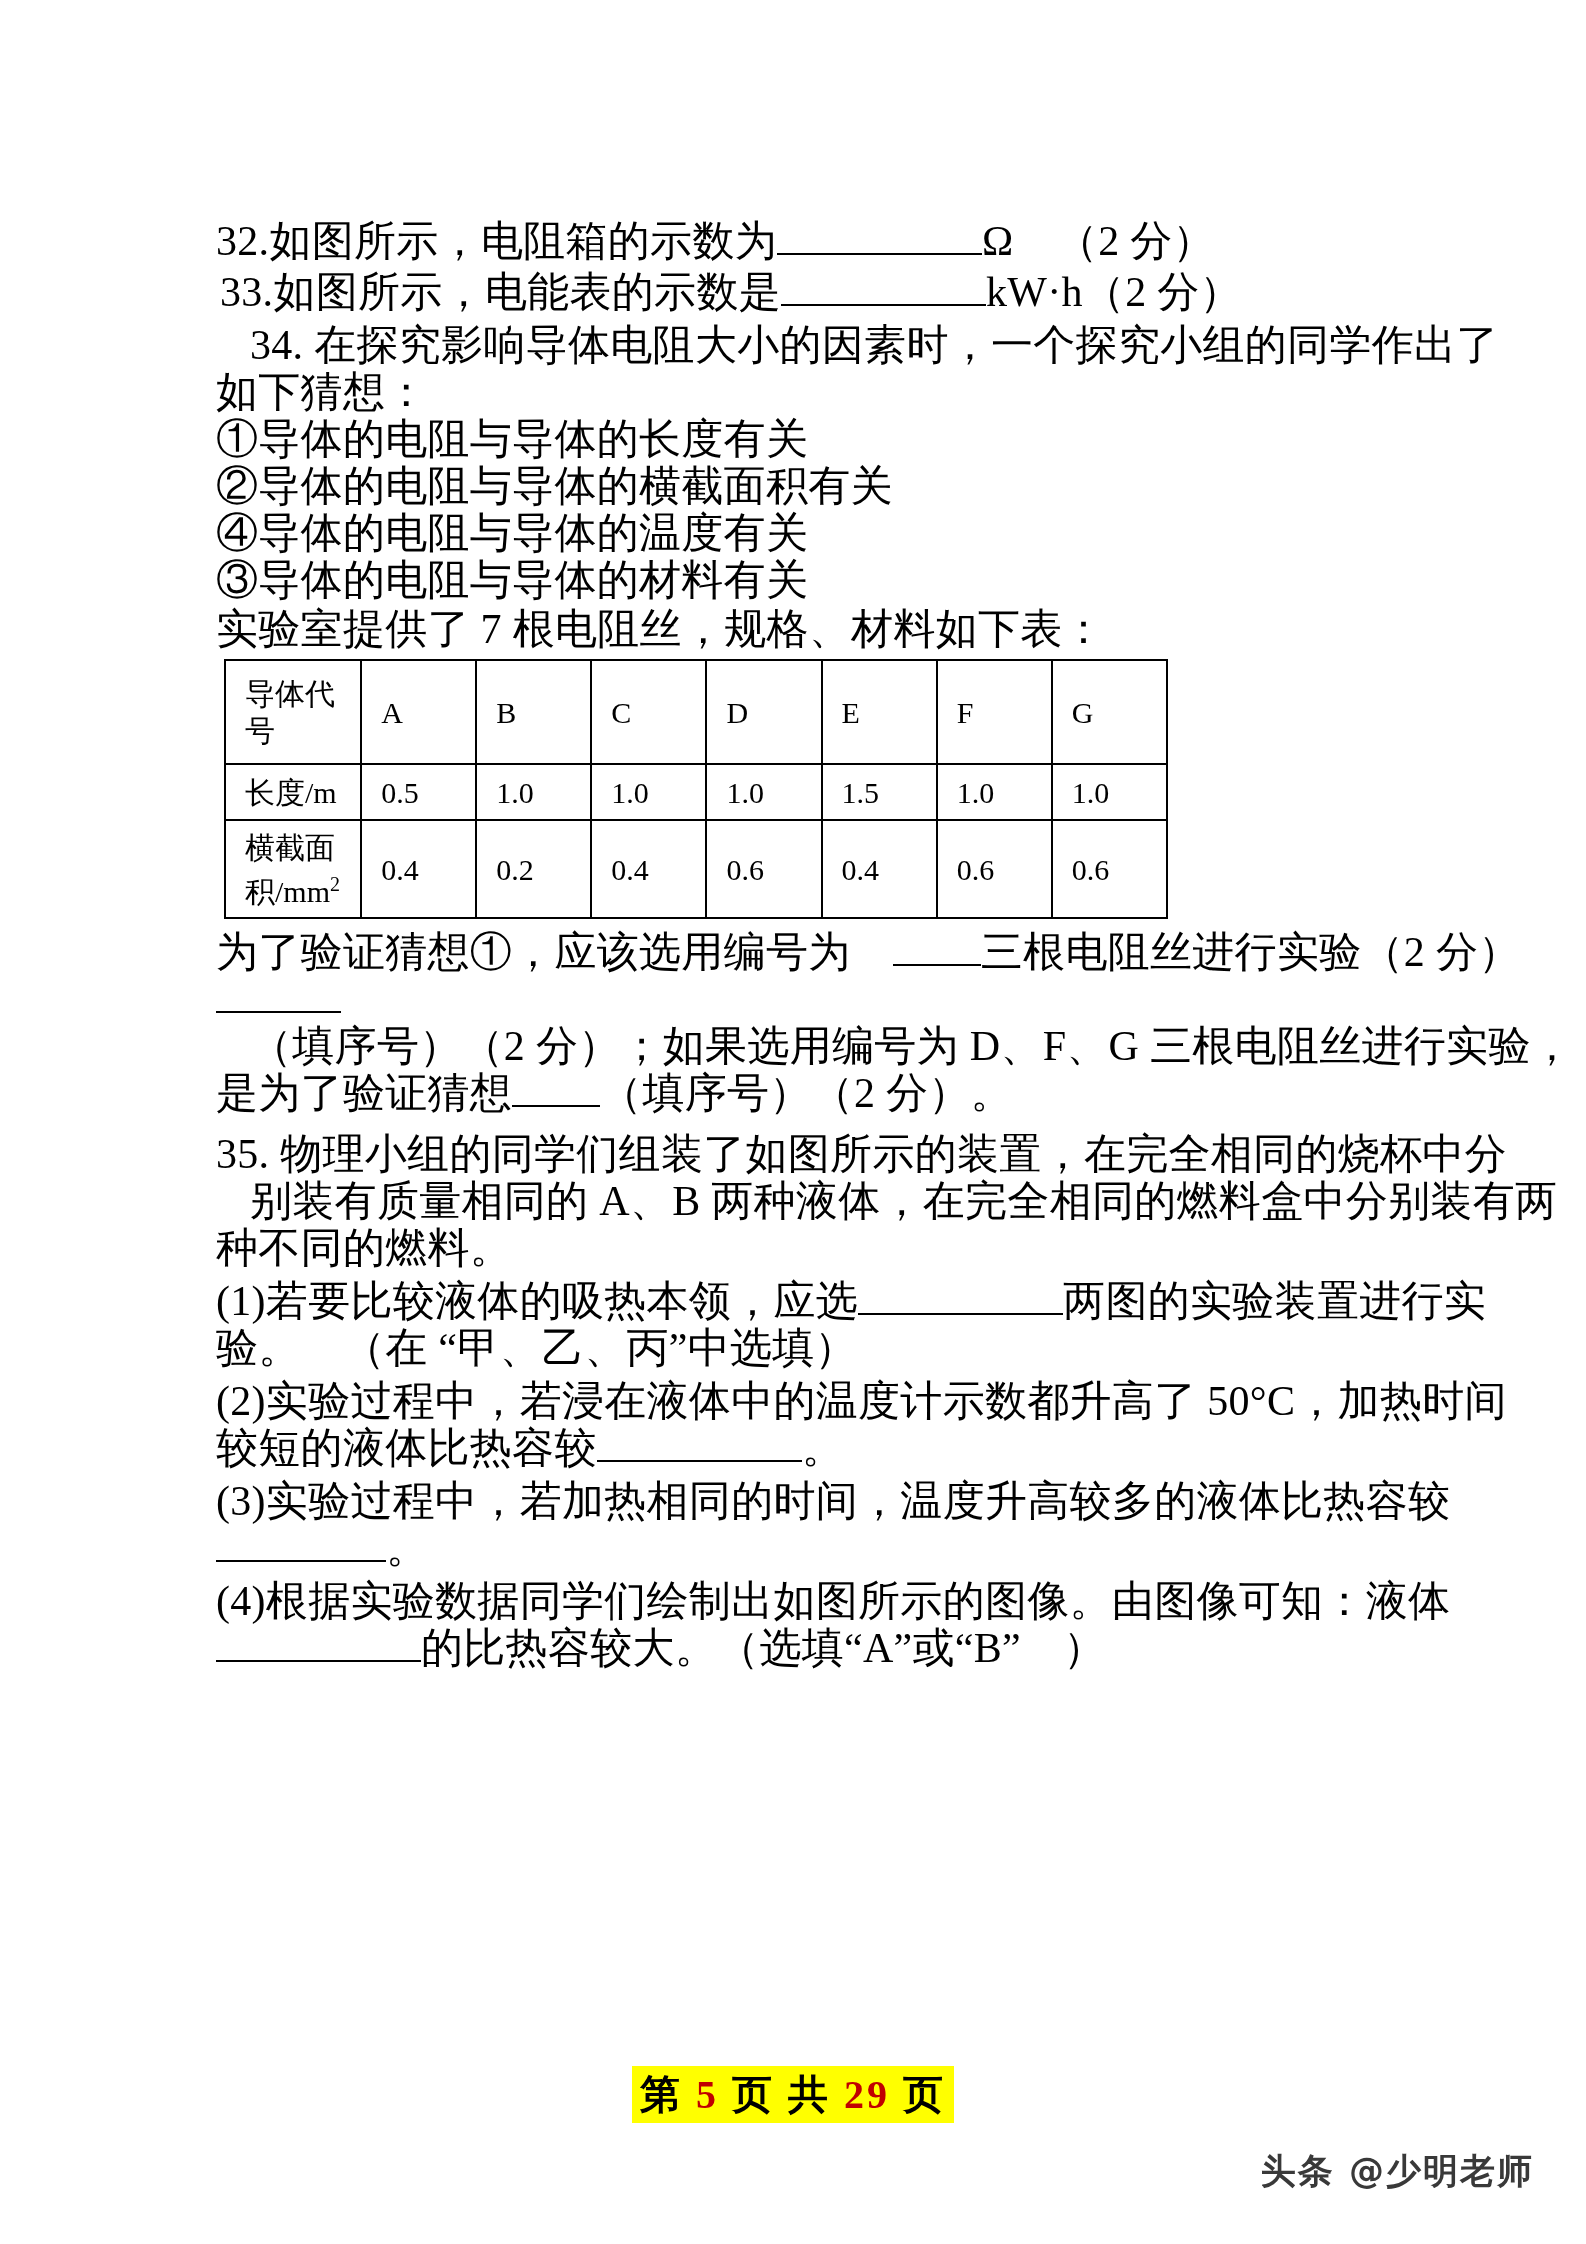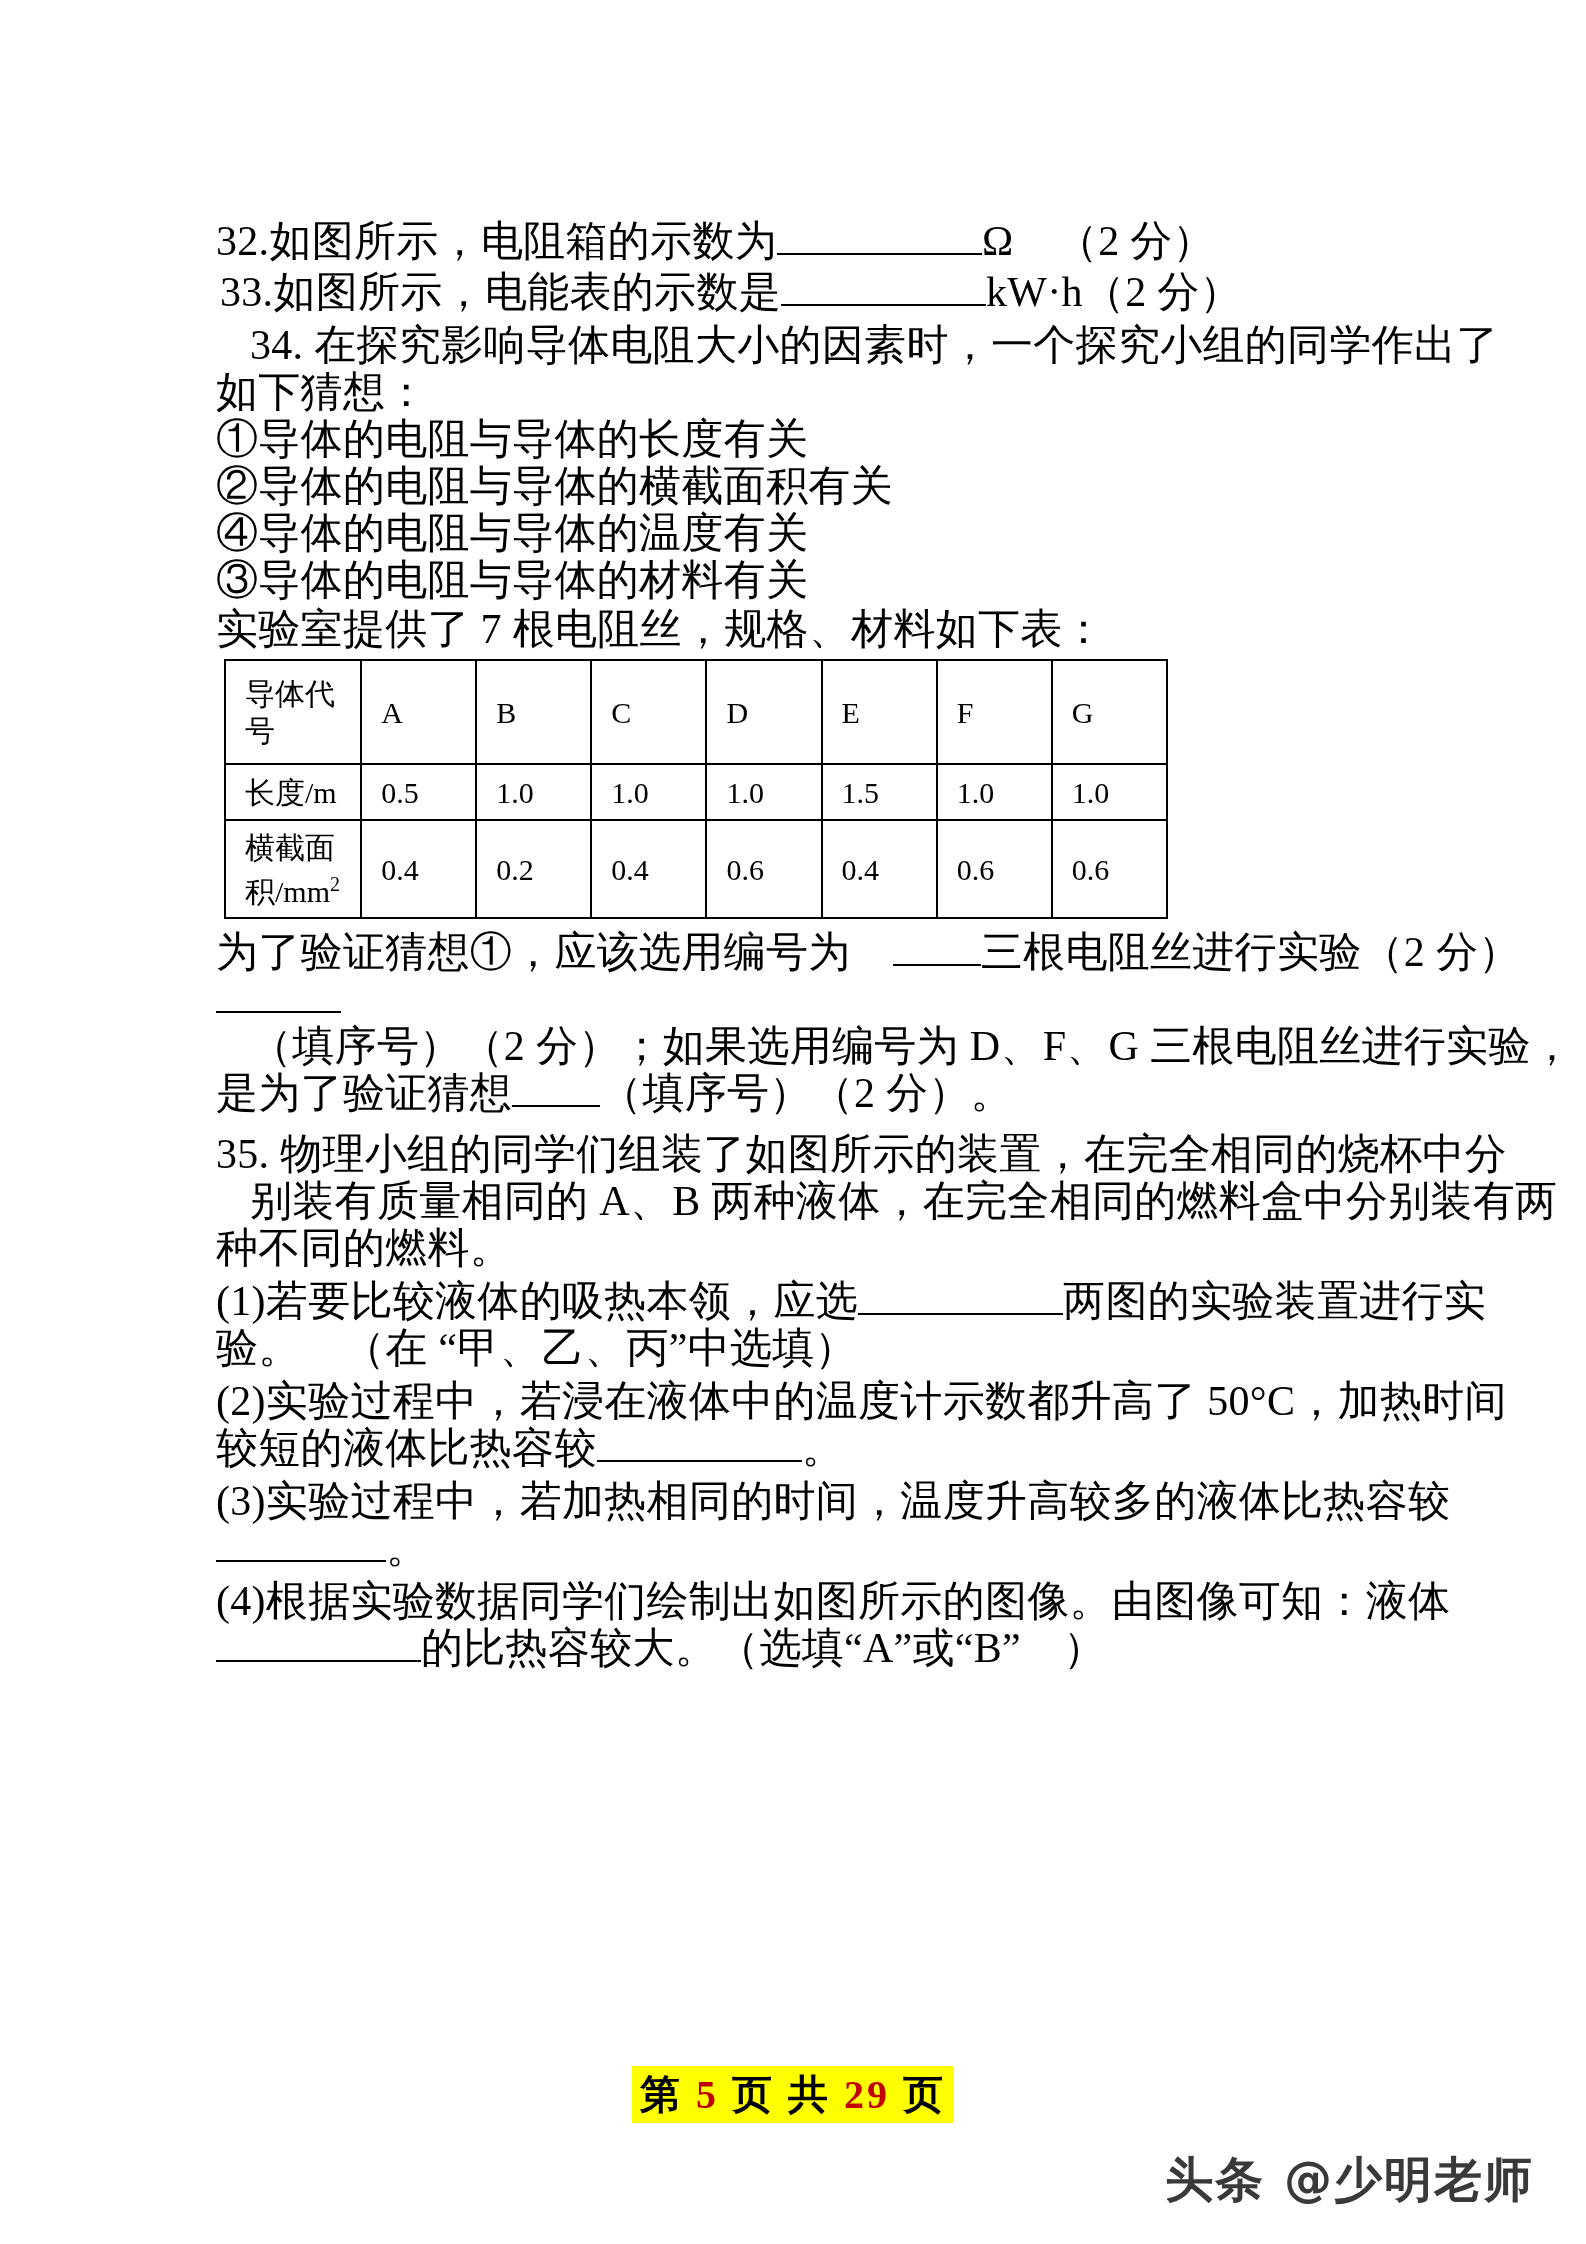--- a/index.html
+++ b/index.html
@@ -117,21 +117,21 @@
     letter-spacing: 3px;
     font-family: "Liberation Serif", "DejaVu Serif", serif;
   }
   .footer .pagebox .num { color: #c00000; }
 
   
   .watermark {
     position: absolute;
     right: 52px;
     top: 2148px;
-    font-size: 48px;
+    font-size: 35px;
     font-weight: bold;
     color: #2b2b2b;
     font-family: "DejaVu Sans", "Liberation Sans", sans-serif;
     letter-spacing: 2px;
     white-space: nowrap;
     opacity: 0.93;
   }
 </style>
 </head>
 <body>

